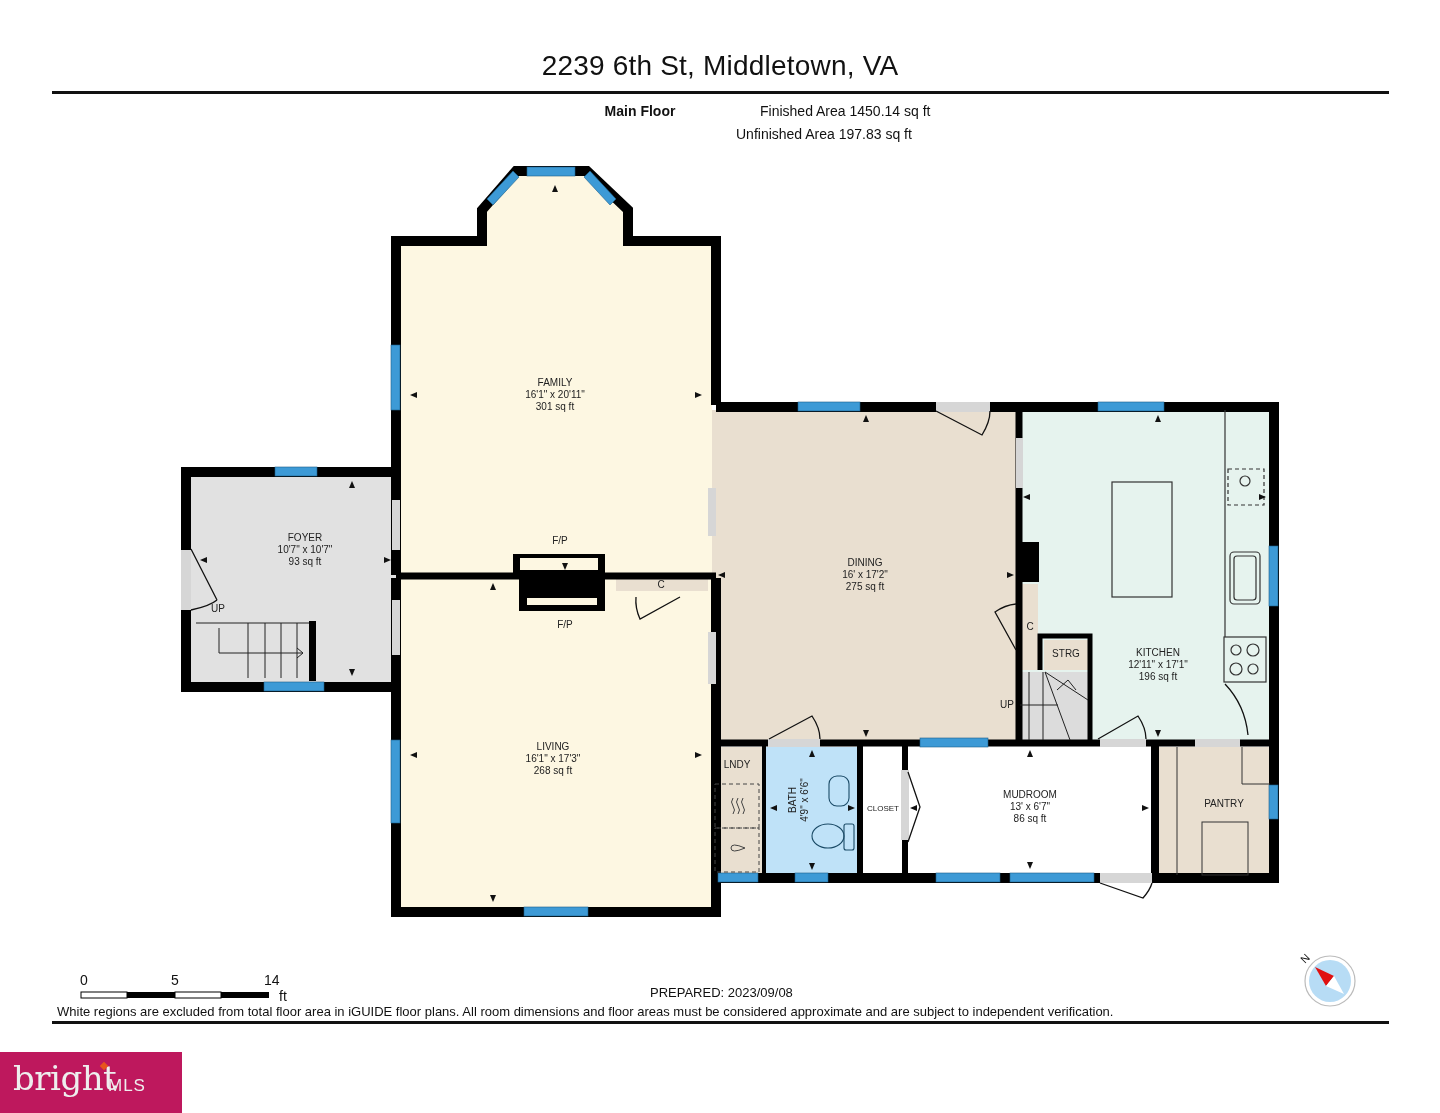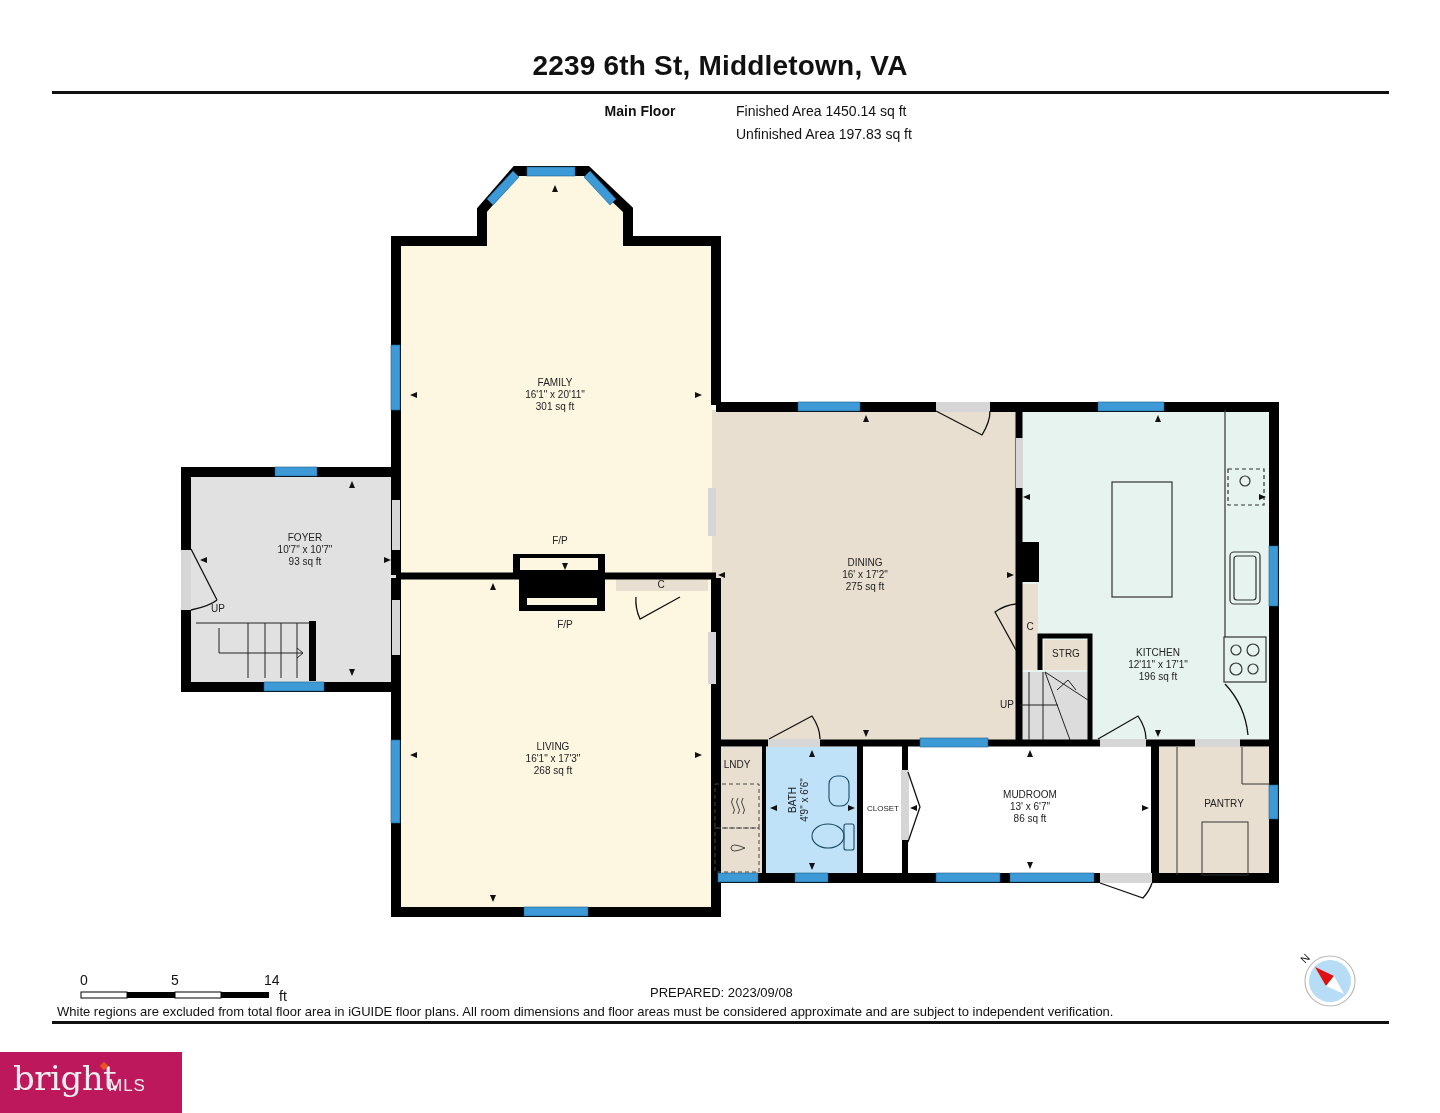--- a/index.html
+++ b/index.html
@@ -1,23 +1,23 @@
 <!DOCTYPE html>
 <html><head>
 <meta charset="utf-8">
 <style>
   html,body{margin:0;padding:0;background:#fff;}
   body{width:1440px;height:1113px;position:relative;overflow:hidden;font-family:"Liberation Sans",sans-serif;color:#111;}
-  .title{position:absolute;left:0;top:50px;width:1440px;text-align:center;font-size:28px;font-weight:bold;letter-spacing:0.2px;}
+  .title{position:absolute;left:0;top:50px;width:1440px;text-align:center;font-size:28px;font-weight:normal;letter-spacing:0.2px;}
   .rule{position:absolute;left:52px;width:1337px;height:3px;background:#111;}
   .rule.top{top:91px;}
   .rule.bottom{top:1021px;}
   .floor-label{position:absolute;left:560px;top:103px;width:160px;text-align:center;font-size:14px;font-weight:bold;}
   .area{position:absolute;left:736px;font-size:14px;}
-  .area.fin{top:103px;}
+  .area.fin{top:103px;margin-left:24px;}
   .area.unfin{top:126px;}
   svg.plan{position:absolute;left:0;top:0;}
   .prepared{position:absolute;left:650px;top:985px;font-size:13px;text-align:center;}
   .disclaimer{position:absolute;left:57px;top:1004px;font-size:13px;}
   .scale{position:absolute;left:70px;top:970px;}
   .scale .n{position:absolute;font-size:14px;top:2px;}
   .compass{position:absolute;left:1298px;top:948px;}
   .logo{position:absolute;left:0;top:1052px;width:182px;height:61px;background:#be185d;color:#eee;}
   .logo .b{position:absolute;left:13px;top:6px;font-family:"DejaVu Serif",serif;font-size:34px;letter-spacing:-0.5px;}
   .logo .m{position:absolute;left:108px;top:24px;font-size:17px;letter-spacing:1px;}

